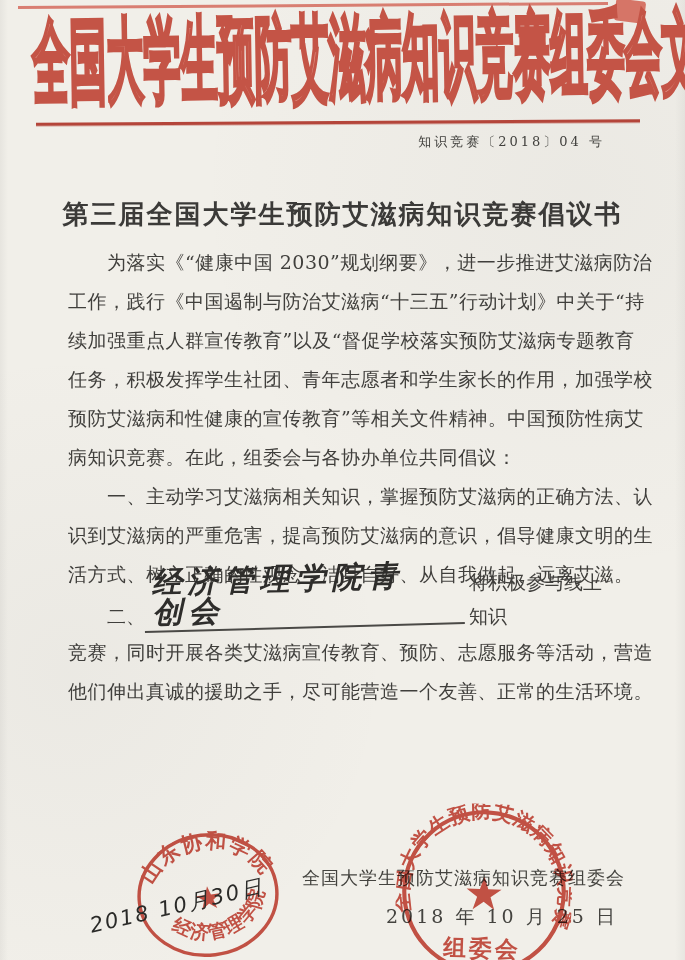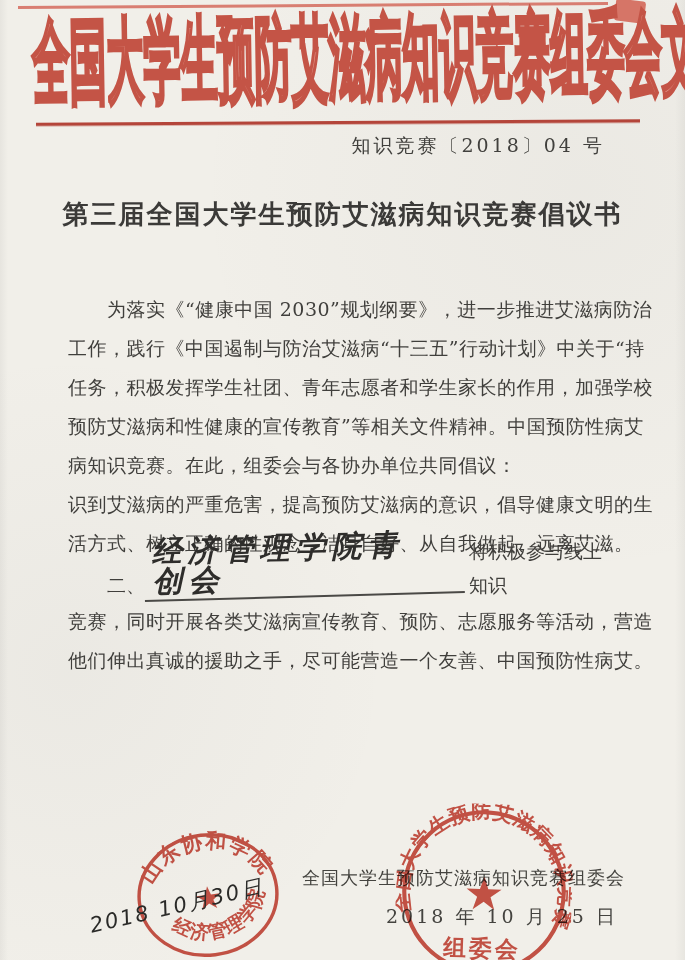--- a/index.html
+++ b/index.html
@@ -22,28 +22,28 @@
   
   .banner-wrap{position:absolute;top:12px;left:32px;width:618px;transform:rotate(-0.9deg);}
   .banner{
     font-size:37px;line-height:37px;font-weight:bold;white-space:nowrap;
     color:#e49a8d;-webkit-text-stroke:1.6px #c45446;text-stroke:1.6px #c45446;
     transform:scaleY(2.5);transform-origin:center top;
     font-family:"DejaVu Sans","Liberation Sans",sans-serif;letter-spacing:0px;
   }
   .red-rule{position:absolute;top:121px;left:36px;width:604px;height:3px;
     background:#b4453a;transform:rotate(-0.35deg);box-shadow:0 1px 0 rgba(180,69,58,.35);}
-  .doc-number{position:absolute;top:133px;right:80px;font-size:19px;color:#41403d;
+  .doc-number{position:absolute;top:133px;right:80px;font-size:13px;color:#41403d;
     letter-spacing:3px;text-align:center;}
   .doc-title{position:absolute;top:197px;left:0;width:100%;text-align:center;
     font-size:26px;font-weight:bold;color:#3b3a38;letter-spacing:2px;}
   
   .body{position:absolute;top:243px;left:68px;width:552px;color:#403f3c;}
   .line{height:39px;line-height:39px;font-size:19px;letter-spacing:0.5px;white-space:nowrap;}
-  .indent{padding-left:39px;margin-top:47px;}
+  .indent{padding-left:39px;}
   .hand-line{display:flex;align-items:flex-end;height:39px;}
   .hand-prefix{padding-left:39px;font-size:19px;line-height:34px;}
   .handwritten{
     font-size:30px;line-height:30px;color:#2e2d2b;letter-spacing:6px;
     border-bottom:2px solid #4a4946;padding:0 26px 3px 8px;
     transform:rotate(-1.6deg);transform-origin:left bottom;
     font-style:italic;font-weight:bold;
     font-family:"DejaVu Sans","Liberation Sans",sans-serif;
   }
   .hand-suffix{font-size:19px;line-height:34px;margin-left:4px;}
@@ -75,35 +75,37 @@
 
   <div class="red-rule"></div>
 
   <div class="doc-number">知识竞赛〔2018〕04 号</div>
 
   <div class="doc-title">第三届全国大学生预防艾滋病知识竞赛倡议书</div>
 
   <div class="body">
     <div class="line indent">为落实《“健康中国 2030”规划纲要》，进一步推进艾滋病防治</div>
     <div class="line">工作，践行《中国遏制与防治艾滋病“十三五”行动计划》中关于“持</div>
+    <div class="line">续加强重点人群宣传教育”以及“督促学校落实预防艾滋病专题教育</div>
     <div class="line">任务，积极发挥学生社团、青年志愿者和学生家长的作用，加强学校</div>
     <div class="line">预防艾滋病和性健康的宣传教育”等相关文件精神。中国预防性病艾</div>
     <div class="line">病知识竞赛。在此，组委会与各协办单位共同倡议：</div>
 
+    <div class="line indent">一、主动学习艾滋病相关知识，掌握预防艾滋病的正确方法、认</div>
     <div class="line">识到艾滋病的严重危害，提高预防艾滋病的意识，倡导健康文明的生</div>
     <div class="line">活方式、树立正确的性观念，洁身自好、从自我做起、远离艾滋。</div>
 
     <div class="hand-line">
       <span class="hand-prefix">二、</span>
       <span class="handwritten">经济管理学院青创会</span>
       <span class="hand-suffix">将积极参与线上知识</span>
     </div>
     <div class="line">竞赛，同时开展各类艾滋病宣传教育、预防、志愿服务等活动，营造</div>
 
-    <div class="line">他们伸出真诚的援助之手，尽可能营造一个友善、中国预防性病艾。</div>
+    <div class="line">他们伸出真诚的援助之手，尽可能营造一个友善、正常的生活环境。</div>
   </div>
 
   <div class="sign-right-org">全国大学生预防艾滋病知识竞赛组委会</div>
   <div class="sign-right-date">2018 年 10 月 25 日</div>
   <div class="hand-date-left">2018 10月30日</div>
 
   <svg class="stamp stamp-left" viewBox="0 0 160 140">
     <ellipse cx="80" cy="70" rx="70" ry="61" fill="none" stroke="#c8473a" stroke-width="3.5"></ellipse>
     <path id="arcLT" d="M 22,92 A 61,53 0 1 1 138,92" fill="none"></path>
     <path id="arcLB" d="M 24,74 A 57,49 0 0 0 136,74" fill="none"></path>

